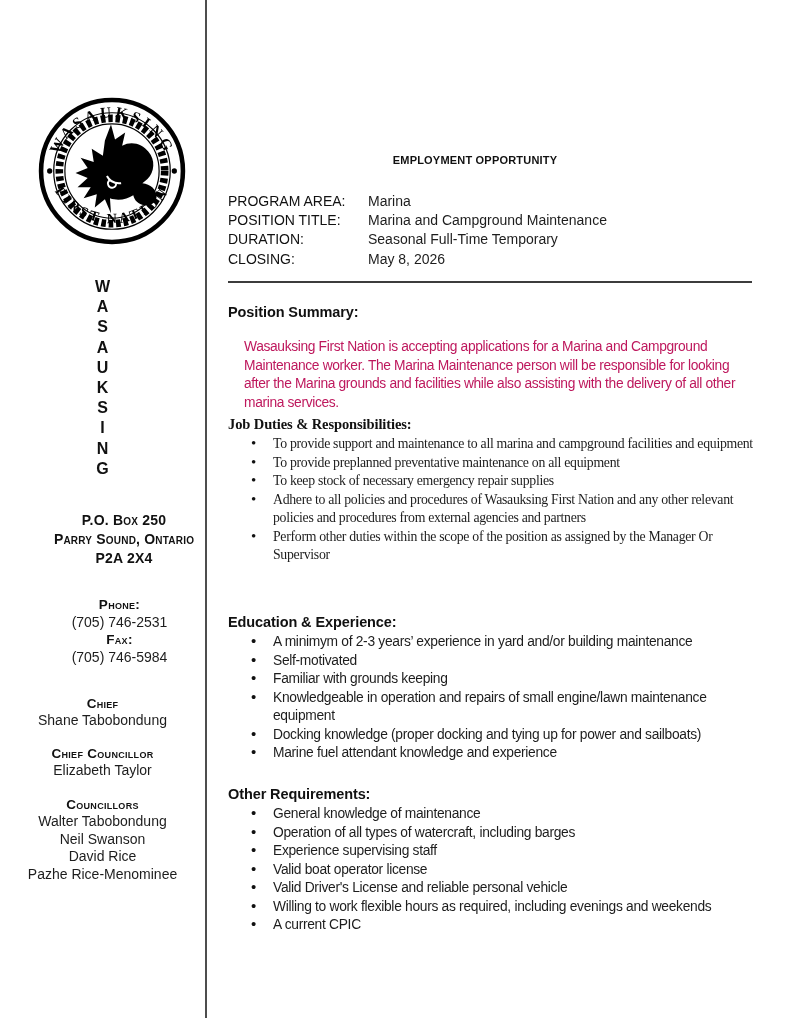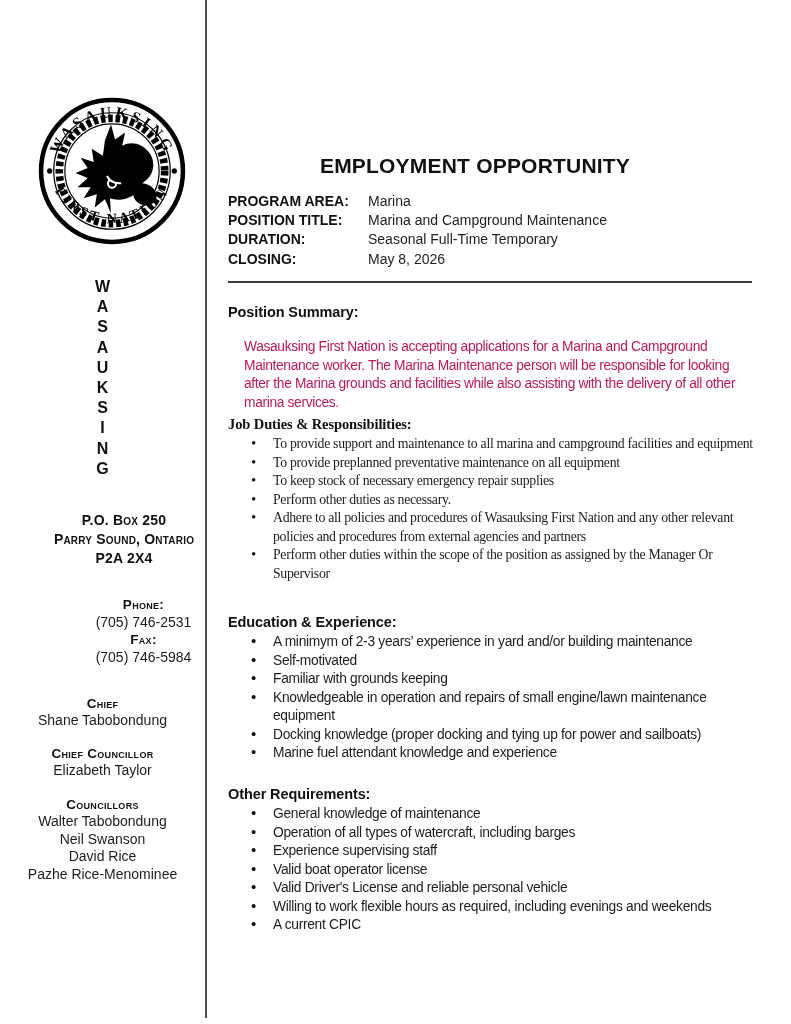--- a/index.html
+++ b/index.html
@@ -21,47 +21,47 @@
   .logo-wrap { position:absolute; left:36px; top:95px; width:152px; height:152px; }
   .vertical-name { position:absolute; left:0; top:277px; width:205px; }
   .vertical-name div {
     font-weight:bold; font-size:16px; line-height:20.2px; color:#111;
   }
   .address { position:absolute; left:0; top:511px; width:248px; }
   .address div {
     font-weight:bold; font-size:14px; line-height:19px;
     font-variant:small-caps; letter-spacing:0.2px; color:#111;
   }
-  .contact { position:absolute; left:0; top:596px; width:239px;margin-left:24px; }
+  .contact { position:absolute; left:0; top:596px; width:239px; }
   .sc-label {
     font-weight:bold; font-size:13.5px; line-height:17px;
     font-variant:small-caps; letter-spacing:0.3px; color:#111;
   }
   .contact .num { font-size:14px; line-height:18px; color:#1d1d1d; }
   .official { position:absolute; left:0; width:205px; }
   .off-0 { top:695px; }
   .off-1 { top:745px; }
   .off-2 { top:796px; }
   .official .names div { font-size:14px; line-height:17.5px; color:#1d1d1d; }
 
   
   .badge {
     position:absolute; left:598px; top:103px; width:144px; height:25px;
     border:1.3px solid #2b2b2b; box-sizing:border-box;
     display:flex; align-items:center; justify-content:center;
     font-size:13px; letter-spacing:0.2px; color:#1a1a1a;
   }
   .doc-title {
     position:absolute; left:300px; top:154px; width:350px;
-    text-align:center; font-weight:bold; font-size:21px;
+    text-align:center; font-weight:bold; font-size:11px;
     letter-spacing:0.2px; color:#111;
   }
   .details { position:absolute; left:228px; top:192px; width:531px; }
   .detail-row { display:grid; grid-template-columns:140px auto; line-height:19.2px; }
-  .detail-row .lbl { font-weight:bold; font-size:14px; color:#111; }
+  .detail-row .lbl { font-weight:normal; font-size:14px; color:#111; }
   .detail-row .val { font-size:14px; color:#1d1d1d; }
 
   .rule { position:absolute; left:228px; top:281px; width:524px; height:2px; background:#3c3c3c; }
 
   .section { position:absolute; left:228px; width:531px; }
   .sec-0 { top:302px; }
   .sec-1 { top:414px;font-family:Liberation Serif, serif; }
   .sec-2 { top:612px; }
   .sec-3 { top:784px; }
   .section h3 {
@@ -199,21 +199,20 @@
     <h3>Position Summary:</h3>
     <p>Wasauksing First Nation is accepting applications for a Marina and Campground Maintenance worker. The Marina Maintenance person will be responsible for looking after the Marina grounds and facilities while also assisting with the delivery of all other marina services.</p>
   </div>
 
   <div class="section sec-1">
     <h3>Job Duties &amp; Responsibilities:</h3>
     <ul>
       <li>To provide support and maintenance to all marina and campground facilities and equipment</li>
       <li>To provide preplanned preventative maintenance on all equipment</li>
       <li>To keep stock of necessary emergency repair supplies</li>
-      <li>Perform other duties as necessary.</li>
       <li>Adhere to all policies and procedures of Wasauksing First Nation and any other relevant policies and procedures from external agencies and partners</li>
       <li>Perform other duties within the scope of the position as assigned by the Manager Or Supervisor</li>
     </ul>
   </div>
 
   <div class="section sec-2">
     <h3>Education &amp; Experience:</h3>
     <ul>
       <li>A minimym of 2-3 years’ experience in yard and/or building maintenance</li>
       <li>Self-motivated</li>

